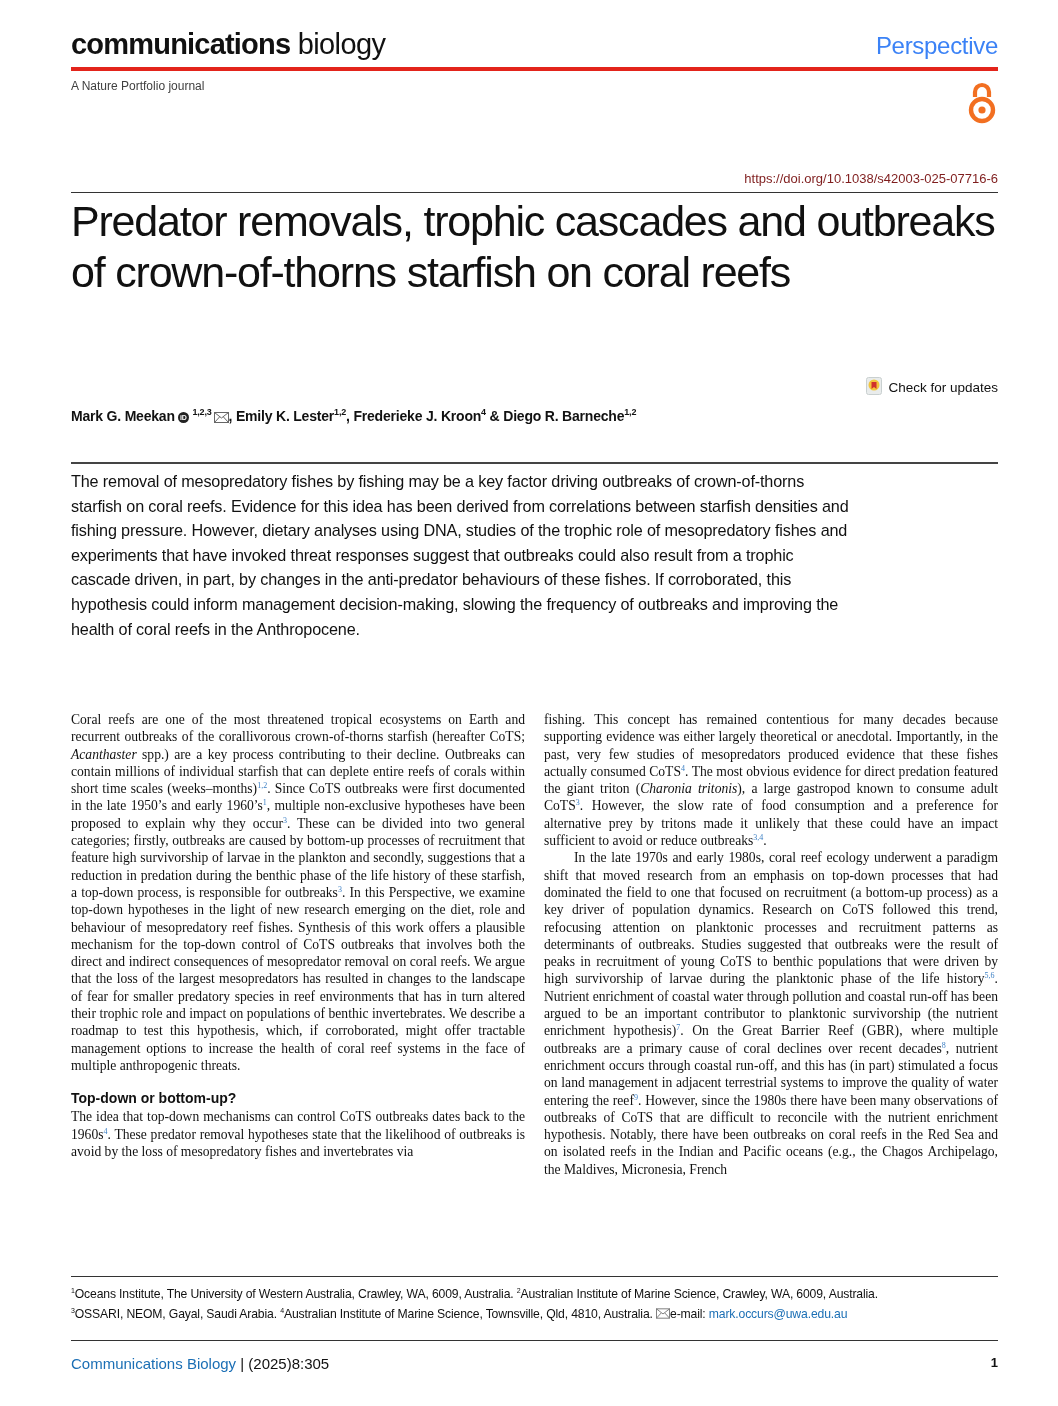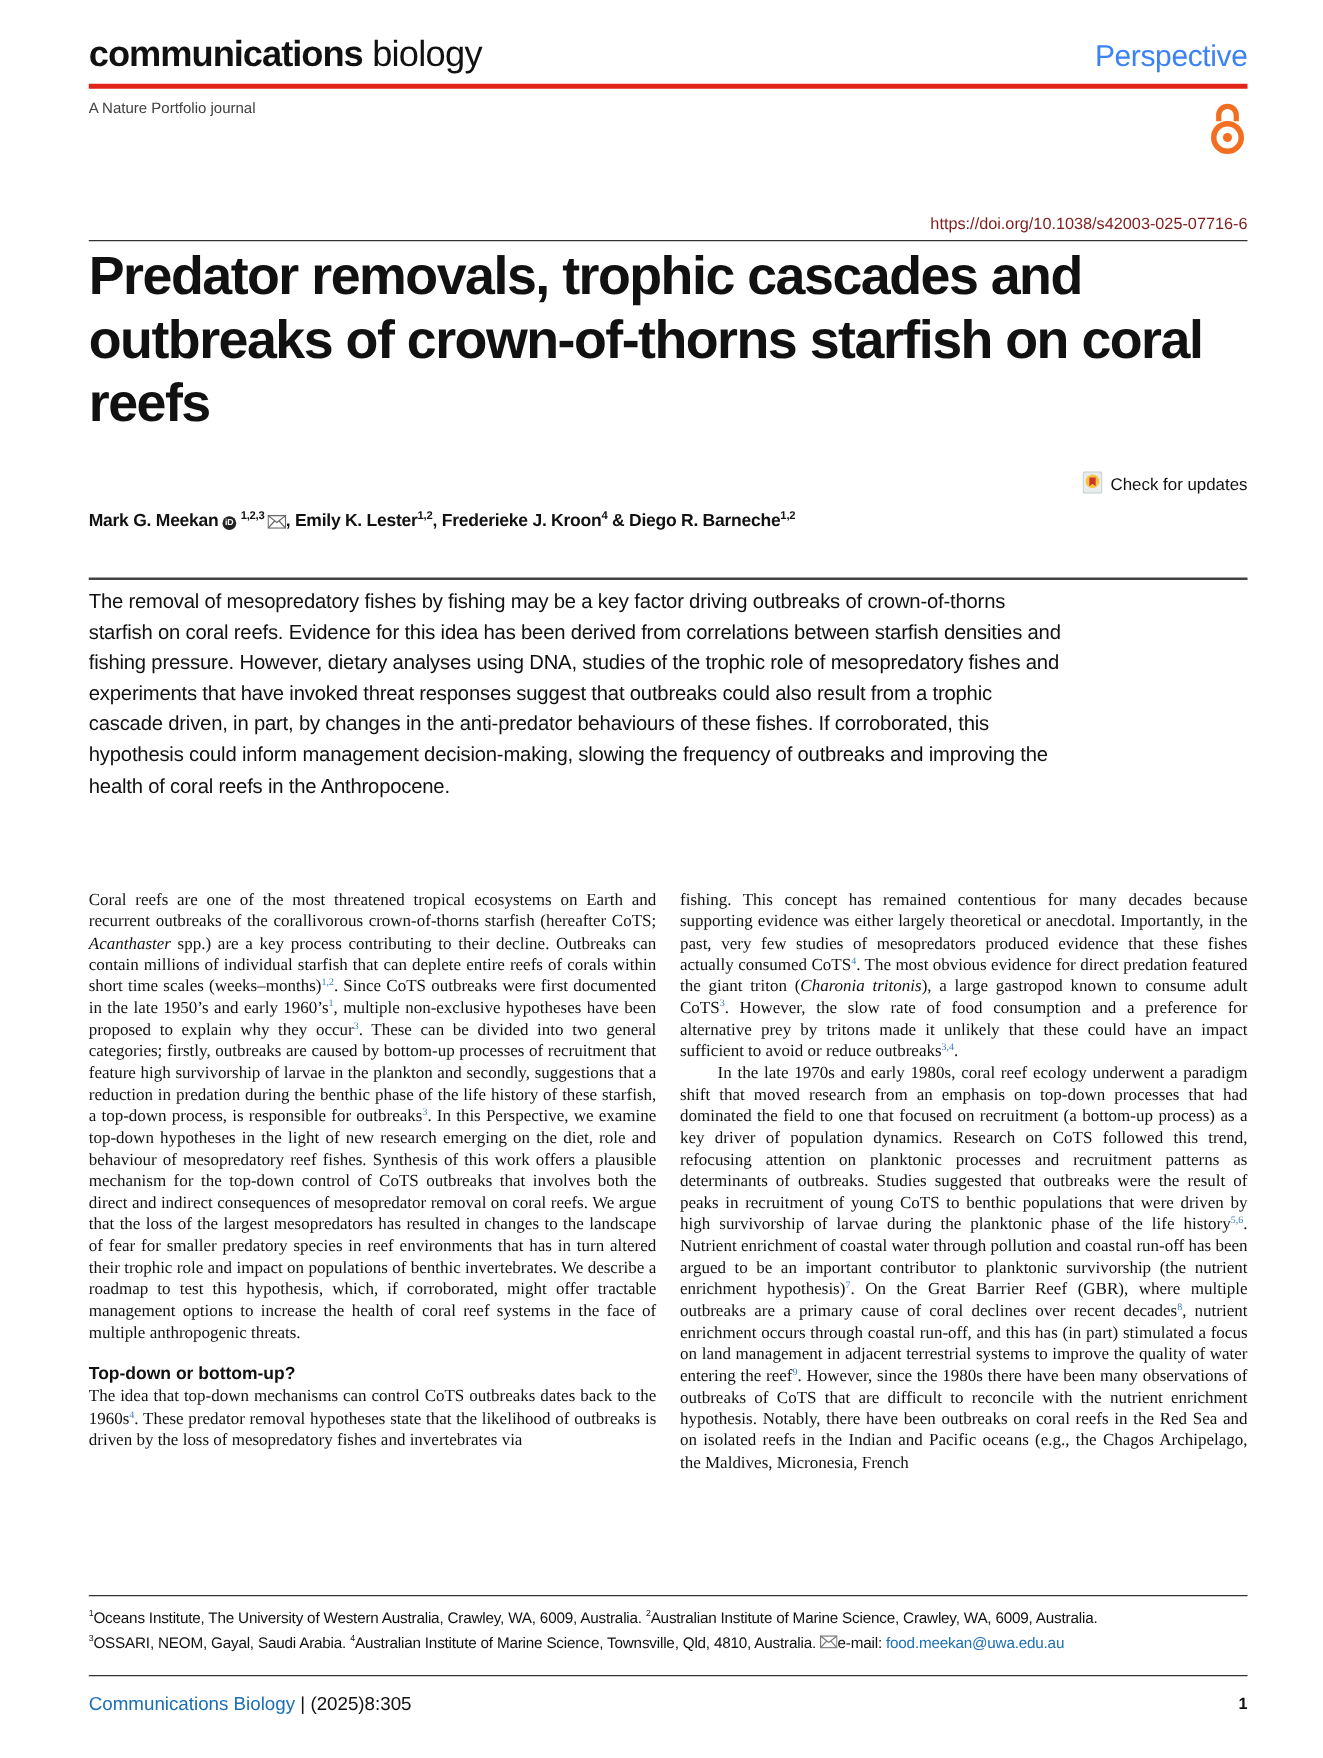--- a/index.html
+++ b/index.html
@@ -11,21 +11,21 @@
   #journal-logo { left: 71px; top: 28px; font-size: 29px; letter-spacing: -0.6px; color: #111; white-space: nowrap; }
   #journal-logo b { font-weight: 900; letter-spacing: -0.8px; }
   #journal-logo span.light { font-weight: 400; }
   #red-rule { left: 71px; top: 67px; width: 927px; height: 4px; background: #e3241b; }
   #portfolio { left: 71px; top: 79px; font-size: 12px; color: #404040; }
   #article-type { right: 60px; top: 32px; font-size: 24px; font-weight: 400; color: #3b82f6; letter-spacing: -0.3px; }
   #oa-icon { left: 966px; top: 80px; width: 32px; height: 44px; }
   #doi { right: 60px; top: 171px; font-size: 13px; color: #7f1d1d; text-decoration: none; }
   #doi-rule { left: 71px; top: 192px; width: 927px; height: 1px; background: #333; }
 
-  #title { left: 71px; top: 196px; width: 930px; font-size: 43px; line-height: 51px; font-weight: 700; letter-spacing: -1.2px; color: #111; }
+  #title { left: 71px; top: 196px; width: 930px; font-size: 43px; line-height: 51px; font-weight: 400; letter-spacing: -1.2px; color: #111; }
 
   #check-updates { right: 60px; top: 377px; font-size: 13.5px; color: #111; display: flex; align-items: flex-end; gap: 6px; cursor: pointer; }
   #check-updates .cu-icon { width: 16px; height: 18px; }
 
   #authors { left: 71px; top: 407px; font-size: 14px; font-weight: 700; color: #111; white-space: nowrap; letter-spacing: -0.2px; }
   #authors sup { font-size: 9px; font-weight: 700; }
   .orcid { display: inline-block; width: 11px; height: 11px; border-radius: 50%; background: #222; color: #fff; font-size: 7px; line-height: 11px; text-align: center; vertical-align: 1px; margin-left: 3px; font-weight: 700; }
   .mail-icon { display: inline-block; vertical-align: -2px; margin-left: 2px; }
 
   #abstract-rule { left: 71px; top: 462px; width: 927px; height: 2px; background: #444; }
@@ -80,32 +80,32 @@
       <path d="M0.5 0.5 L7.5 6 L14.5 0.5 M0.5 10.5 L5.5 5 M14.5 10.5 L9.5 5" fill="none" stroke="#666" stroke-width="1"></path>
     </svg><span>, </span><span>Emily K. Lester</span><sup>1,2</sup><span>, </span><span>Frederieke J. Kroon</span><sup>4</sup><span> &amp; </span><span>Diego R. Barneche</span><sup>1,2</sup>
 </div>
 
 <div id="abstract-rule" class="abs"></div>
 <p id="abstract" class="abs sans" style="margin:0">The removal of mesopredatory fishes by fishing may be a key factor driving outbreaks of crown-of-thorns starfish on coral reefs. Evidence for this idea has been derived from correlations between starfish densities and fishing pressure. However, dietary analyses using DNA, studies of the trophic role of mesopredatory fishes and experiments that have invoked threat responses suggest that outbreaks could also result from a trophic cascade driven, in part, by changes in the anti-predator behaviours of these fishes. If corroborated, this hypothesis could inform management decision-making, slowing the frequency of outbreaks and improving the health of coral reefs in the Anthropocene.</p>
 
 <div id="col-left" class="abs col serif">
   <p><span>Coral reefs are one of the most threatened tropical ecosystems on Earth and recurrent outbreaks of the corallivorous crown-of-thorns starfish (hereafter CoTS; </span><i>Acanthaster</i><span> spp.) are a key process contributing to their decline. Outbreaks can contain millions of individual starfish that can deplete entire reefs of corals within short time scales (weeks–months)</span><sup>1,2</sup><span>. Since CoTS outbreaks were first documented in the late 1950’s and early 1960’s</span><sup>1</sup><span>, multiple non-exclusive hypotheses have been proposed to explain why they occur</span><sup>3</sup><span>. These can be divided into two general categories; firstly, outbreaks are caused by bottom-up processes of recruitment that feature high survivorship of larvae in the plankton and secondly, suggestions that a reduction in predation during the benthic phase of the life history of these starfish, a top-down process, is responsible for outbreaks</span><sup>3</sup><span>. In this Perspective, we examine top-down hypotheses in the light of new research emerging on the diet, role and behaviour of mesopredatory reef fishes. Synthesis of this work offers a plausible mechanism for the top-down control of CoTS outbreaks that involves both the direct and indirect consequences of mesopredator removal on coral reefs. We argue that the loss of the largest mesopredators has resulted in changes to the landscape of fear for smaller predatory species in reef environments that has in turn altered their trophic role and impact on populations of benthic invertebrates. We describe a roadmap to test this hypothesis, which, if corroborated, might offer tractable management options to increase the health of coral reef systems in the face of multiple anthropogenic threats.</span></p>
   <h2>Top-down or bottom-up?</h2>
-  <p><span>The idea that top-down mechanisms can control CoTS outbreaks dates back to the 1960s</span><sup>4</sup><span id="p1-split-a">. These predator removal hypotheses state that the likelihood of outbreaks is driven by the loss of mesopredatory fishes and invertebrates via </span></p>
+  <p><span>The idea that top-down mechanisms can control CoTS outbreaks dates back to the 1960s</span><sup>4</sup><span id="p1-split-a">. These predator removal hypotheses state that the likelihood of outbreaks is avoid by the loss of mesopredatory fishes and invertebrates via </span></p>
 </div>
 
 <div id="col-right" class="abs col serif">
   <p><span id="p1-split-b">fishing. This concept has remained contentious for many decades because supporting evidence was either largely theoretical or anecdotal. Importantly, in the past, very few studies of mesopredators produced evidence that these fishes actually consumed CoTS</span><sup>4</sup><span>. The most obvious evidence for direct predation featured the giant triton (</span><i>Charonia tritonis</i><span>), a large gastropod known to consume adult CoTS</span><sup>3</sup><span>. However, the slow rate of food consumption and a preference for alternative prey by tritons made it unlikely that these could have an impact sufficient to avoid or reduce outbreaks</span><sup>3,4</sup><span>.</span></p>
   <p class="indent"><span>In the late 1970s and early 1980s, coral reef ecology underwent a paradigm shift that moved research from an emphasis on top-down processes that had dominated the field to one that focused on recruitment (a bottom-up process) as a key driver of population dynamics. Research on CoTS followed this trend, refocusing attention on planktonic processes and recruitment patterns as determinants of outbreaks. Studies suggested that outbreaks were the result of peaks in recruitment of young CoTS to benthic populations that were driven by high survivorship of larvae during the planktonic phase of the life history</span><sup>5,6</sup><span>. Nutrient enrichment of coastal water through pollution and coastal run-off has been argued to be an important contributor to planktonic survivorship (the nutrient enrichment hypothesis)</span><sup>7</sup><span>. On the Great Barrier Reef (GBR), where multiple outbreaks are a primary cause of coral declines over recent decades</span><sup>8</sup><span>, nutrient enrichment occurs through coastal run-off, and this has (in part) stimulated a focus on land management in adjacent terrestrial systems to improve the quality of water entering the reef</span><sup>9</sup><span>. However, since the 1980s there have been many observations of outbreaks of CoTS that are difficult to reconcile with the nutrient enrichment hypothesis. Notably, there have been outbreaks on coral reefs in the Red Sea and on isolated reefs in the Indian and Pacific oceans (e.g., the Chagos Archipelago, the Maldives, Micronesia, French</span></p>
 </div>
 
 <div id="footnote-rule" class="abs"></div>
 <div id="affiliations" class="abs sans">
   <div><sup>1</sup><span>Oceans Institute, The University of Western Australia, Crawley, WA, 6009, Australia. </span><sup>2</sup><span>Australian Institute of Marine Science, Crawley, WA, 6009, Australia.</span></div>
   <div><sup>3</sup><span>OSSARI, NEOM, Gayal, Saudi Arabia. </span><sup>4</sup><span>Australian Institute of Marine Science, Townsville, Qld, 4810, Australia. </span><svg width="14" height="11" viewBox="0 0 15 11" style="vertical-align:-1px">
         <rect x="0.5" y="0.5" width="14" height="10" fill="none" stroke="#777" stroke-width="1"></rect>
         <path d="M0.5 0.5 L7.5 6 L14.5 0.5 M0.5 10.5 L5.5 5 M14.5 10.5 L9.5 5" fill="none" stroke="#777" stroke-width="1"></path>
-      </svg><span>e-mail: </span><a href="#">food.meekan@uwa.edu.au</a></div>
+      </svg><span>e-mail: </span><a href="#">mark.occurs@uwa.edu.au</a></div>
 </div>
 
 <div id="footer-rule" class="abs"></div>
 <div id="footer-left" class="abs sans"><span class="jn">Communications Biology</span><span> | (2025)8:305</span></div>
 <div id="page-number" class="abs sans">1</div>
 
 </body></html>

